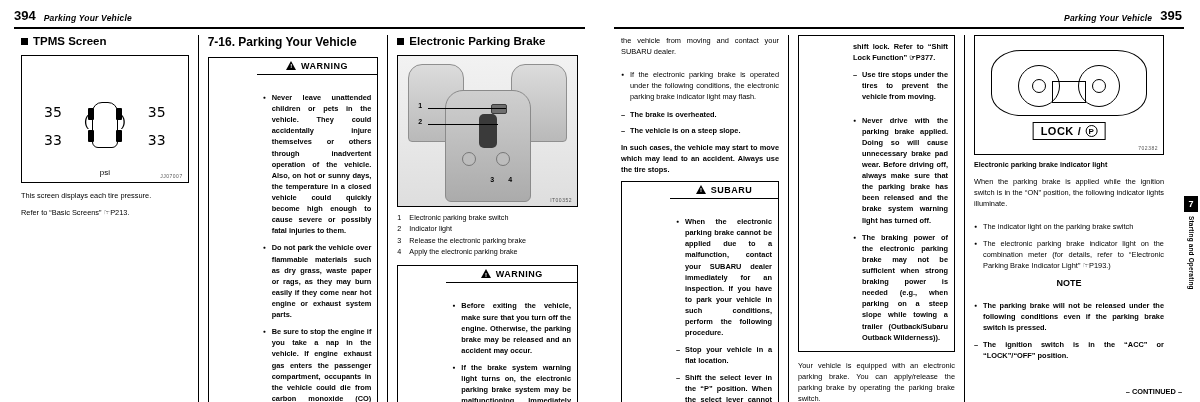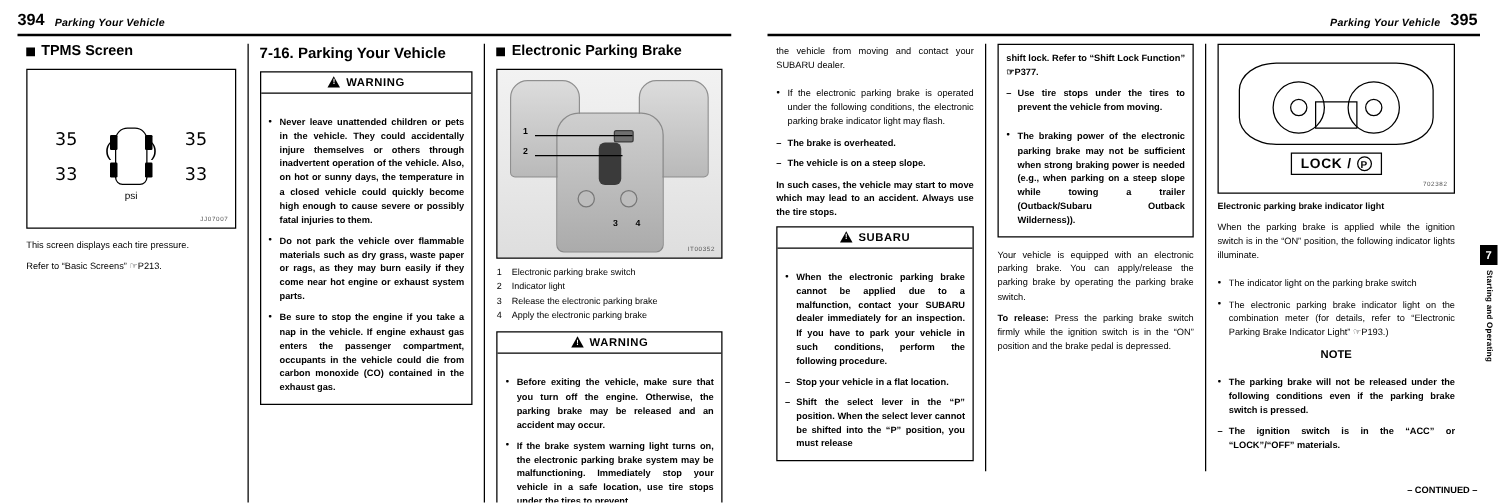--- a/index.html
+++ b/index.html
@@ -62,21 +62,21 @@
   ul.dash { list-style:none; margin:2px 0 6px 0; padding:0; }
   ul.dash > li {
     position:relative; padding-left:9px; margin-bottom:5px;
     font-size:7.4px; line-height:1.5; text-align:justify;
   }
   ul.dash > li::before {
     content:"\2013"; position:absolute; left:0; top:0; font-size:7.4px; line-height:1.5;
   }
 
   
-  .box { border:1.4px solid #000; margin:0 0 8px 0; }
+  .box { border:1.4px solid #000; margin:0 0 8px 0;padding-left:48px; }
   .box .bhead {
     border-bottom:1.4px solid #000; text-align:center;
     font-size:9px; font-weight:bold; padding:3px 0 3px 0;
     display:flex; align-items:center; justify-content:center; gap:4px;
     letter-spacing:.5px;
   }
   .tri { position:relative; width:11px; height:10px; display:inline-block; }
   .tri::before{
     content:""; position:absolute; left:0; top:0;
     border-left:5.5px solid transparent; border-right:5.5px solid transparent;
@@ -228,21 +228,21 @@
               <div class="tpms-num" style="right:22px; top:76px;">33</div>
 
               <div class="car-outline">
                 <div class="tire" style="left:-5px; top:5px;"></div>
                 <div class="tire" style="right:-5px; top:5px;"></div>
                 <div class="tire" style="left:-5px; bottom:5px;"></div>
                 <div class="tire" style="right:-5px; bottom:5px;"></div>
               </div>
               <div class="brk" style="left:62px; top:56px;">(</div>
               <div class="brk" style="right:62px; top:56px;">)</div>
-              <div class="tpms-psi" style="left:50%; transform:translateX(-50%); top:96px;">psi</div>
+              <div class="tpms-psi" style="left:50%; transform:translateX(-50%); top:112px;">psi</div>
               <div class="fig-code">JJ07007</div>
             </div>
           </div>
 
           <p>This screen displays each tire pressure.</p>
           <p>Refer to “Basic Screens” ☞P213.</p>
         </div>
       </div>
 
       <div class="col c2 sep">
@@ -357,20 +357,21 @@
 
       <div class="col c2 sep">
         <div class="col-inner">
           <div class="box">
             <div class="bbody">
               <p class="bold">shift lock. Refer to “Shift Lock Function” ☞P377.</p>
               <ul class="dash">
                 <li>Use tire stops under the tires to prevent the vehicle from moving.</li>
               </ul>
               <ul class="bul">
+                <li>Never drive with the parking brake applied. Doing so will cause unnecessary brake pad wear. Before driving off, always make sure that the parking brake has been released and the brake system warning light has turned off.</li>
                 <li>The braking power of the electronic parking brake may not be sufficient when strong braking power is needed (e.g., when parking on a steep slope while towing a trailer (Outback/Subaru Outback Wilderness)).</li>
               </ul>
             </div>
           </div>
 
           <p>Your vehicle is equipped with an electronic parking brake. You can apply/release the parking brake by operating the parking brake switch.</p>
 
           <p>
             <span class="bold">To release:</span><span> Press the parking brake switch firmly while the ignition switch is in the “ON” position and the brake pedal is depressed.</span>
           </p>
@@ -400,21 +401,21 @@
           <ul class="bul">
             <li style="font-weight:normal">The indicator light on the parking brake switch</li>
             <li style="font-weight:normal">The electronic parking brake indicator light on the combination meter (for details, refer to “Electronic Parking Brake Indicator Light” ☞P193.)</li>
           </ul>
 
           <div class="note-h">NOTE</div>
           <ul class="bul">
             <li class="bold">The parking brake will not be released under the following conditions even if the parking brake switch is pressed.</li>
           </ul>
           <ul class="dash">
-            <li class="bold">The ignition switch is in the “ACC” or “LOCK”/“OFF” materials.</li>
+            <li class="bold">The ignition switch is in the “ACC” or “LOCK”/“OFF” position.</li>
           </ul>
         </div>
       </div>
 
     </div>
 
     <div class="side-tab">
       <div class="tabnum">7</div>
       <div class="tabtxt">Starting and Operating</div>
     </div>

